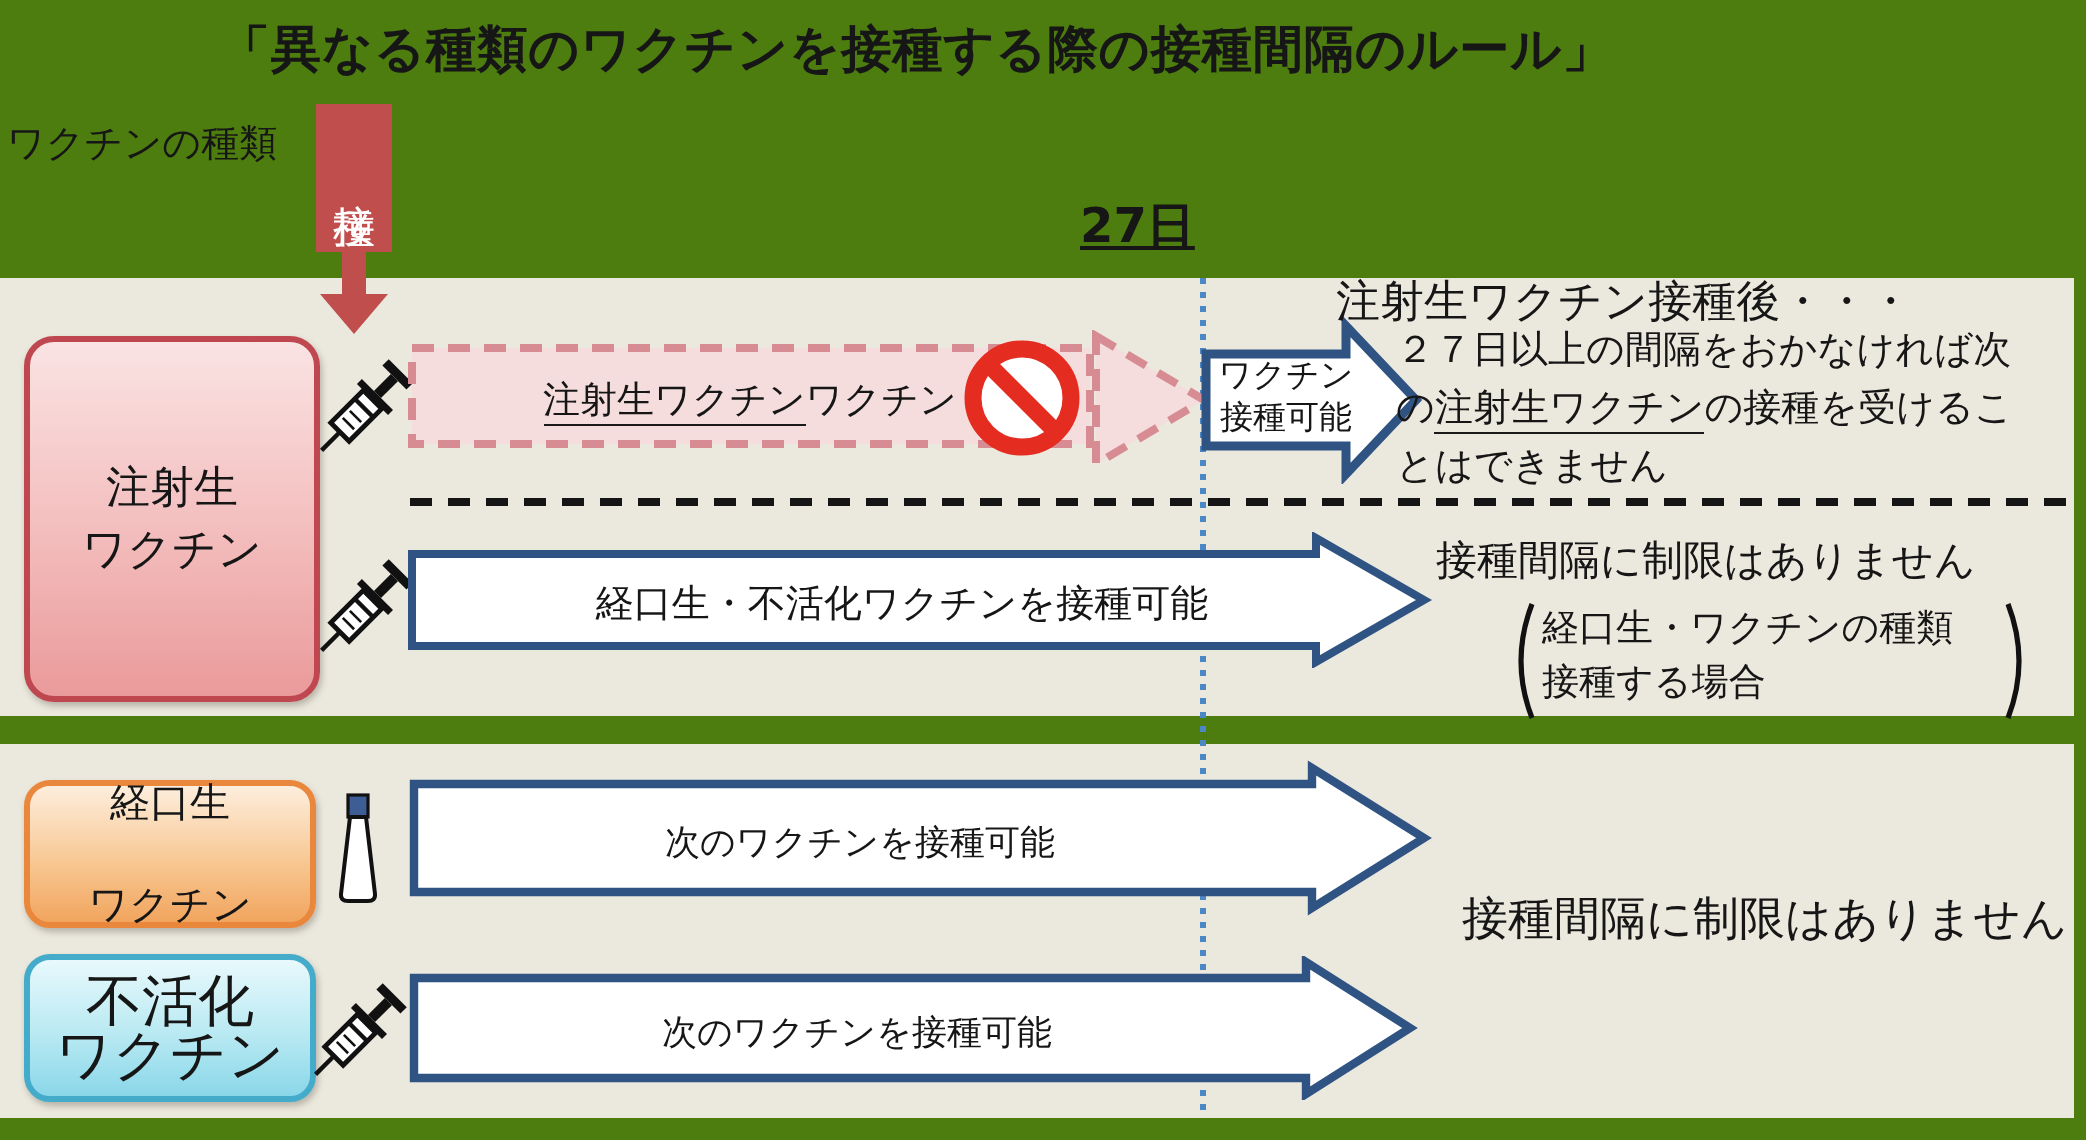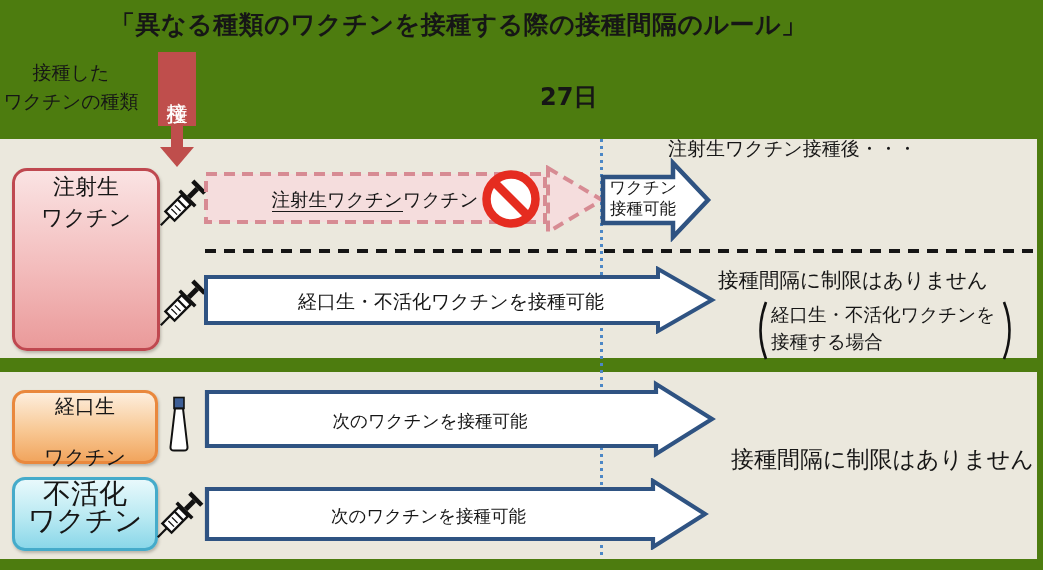--- a/index.html
+++ b/index.html
@@ -17,31 +17,31 @@
     left:158px;top:52px;width:38px;height:74px;background:var(--accent-red,#bf4e4c);
     color:#fff;font-size:21px;display:flex;align-items:center;justify-content:center;
     writing-mode:vertical-rl;text-orientation:upright;letter-spacing:4px;
   }
   .inoc-stem{left:171px;top:126px;width:12px;height:21px;background:var(--accent-red,#bf4e4c);}
   .inoc-head{
     left:160px;top:147px;width:0;height:0;
     border-left:17px solid transparent;border-right:17px solid transparent;
     border-top:20px solid var(--accent-red,#bf4e4c);
   }
-  .interval{left:540px;top:81px;font-size:24px;font-weight:bold;}
+  .interval{left:540px;top:97px;font-size:24px;font-weight:bold;text-decoration:underline;}
   .panel{left:0;width:1037px;background:var(--panel-bg,#ebe8dd);}
   .panel1{top:139px;height:219px;}
   .panel2{top:372px;height:187px;}
   .vline{
     left:600px;top:139px;width:3px;height:420px;
     background:repeating-linear-gradient(180deg,var(--dotted-line-blue,#4c87c6) 0 3px,transparent 3px 7px);
   }
   .vax-box{
     border-radius:15px;text-align:center;box-shadow:1px 2px 3px rgba(90,80,70,.35);
-    display:flex;flex-direction:column;align-items:center;
+    display:flex;flex-direction:column;align-items:center;justify-content:center;
   }
   .box-pink{
     left:12px;top:168px;width:142px;height:177px;border:3px solid var(--pink-box-border,#bf4850);
     background:linear-gradient(180deg,#fae3e3 0%,#f3bcbc 55%,#ea9a9a 100%);
     font-size:22px;line-height:31px;
   }
   .box-orange{
     left:12px;top:390px;width:140px;height:68px;border:3px solid var(--orange-box-border,#e9883d);
     background:linear-gradient(180deg,#fdeedd 0%,#f8c894 55%,#f1a55e 100%);
     font-size:20px;line-height:27px;border-radius:13px;gap:24px;
@@ -49,21 +49,21 @@
   .box-cyan{
     left:12px;top:477px;width:140px;height:68px;border:3px solid var(--cyan-box-border,#45abca);
     background:linear-gradient(180deg,#e8f9fc 0%,#b8e9f2 55%,#8ad7e9 100%);
     font-size:28px;line-height:27px;border-radius:13px;
   }
   .syr{width:64px;height:64px;display:flex;align-items:center;justify-content:center;}
   .syr svg{transform:rotate(-45deg);}
   .banned-text{left:205px;top:187px;width:340px;text-align:center;font-size:18.5px;white-space:nowrap;}
   .u{border-bottom:1.6px solid #1a1a1a;padding-bottom:1px;font-family:Liberation Serif, serif;}
   .small-arrow-text{left:604px;top:177px;width:78px;text-align:center;font-size:16.5px;line-height:21px;white-space:nowrap;}
-  .note-title{left:668px;top:136px;font-size:19px;white-space:nowrap;text-align:center;}
+  .note-title{left:668px;top:136px;font-size:22px;white-space:nowrap;text-align:center;}
   .note-body{left:698px;top:161px;width:316px;font-size:19px;line-height:28.5px;}
   .dash-sep{
     left:205px;top:249px;width:833px;height:4px;
     background:repeating-linear-gradient(90deg,#151515 0 11px,transparent 11px 19px);
   }
   .arrow-label{text-align:center;white-space:nowrap;}
   .lbl-oral-inact{left:205px;top:289px;width:452px;font-size:19px;padding-left:20px;}
   .lbl-next1{left:206px;top:409px;width:448px;font-size:17.5px;}
   .lbl-next2{left:206px;top:504px;width:445px;font-size:17.5px;}
   .no-limit-note{left:718px;top:266px;font-size:20.5px;white-space:nowrap;}
@@ -76,21 +76,20 @@
 
 <div class="stage">
 
   <div class="abs panel panel1"></div>
   <div class="abs panel panel2"></div>
 
   <div class="abs vline"></div>
 
   <div class="abs title">「異なる種類のワクチンを接種する際の接種間隔のルール」</div>
   <div class="abs left-label">
-    <div>接種した</div>
     <div>ワクチンの種類</div>
   </div>
   <div class="abs inoc-box">接種</div>
   <div class="abs inoc-stem"></div>
   <div class="abs inoc-head"></div>
   <div class="abs interval">27日</div>
 
   <div class="abs vax-box box-pink">
     <div>注射生</div>
     <div>ワクチン</div>
@@ -124,20 +123,23 @@
 
   <svg class="abs" style="left:600px;top:158px" width="112" height="84">
     <polygon points="3,19 73,19 73,5 108,42 73,79 73,65 3,65" fill="#ffffff" stroke="#2f5382" stroke-width="4.5"></polygon>
   </svg>
   <div class="abs small-arrow-text">
     <div>ワクチン</div>
     <div>接種可能</div>
   </div>
 
   <div class="abs note-title">注射生ワクチン接種後・・・</div>
+  <div class="abs note-body">
+    <span>２７日以上の間隔をおかなければ次の</span><span class="u">注射生ワクチン</span><span>の接種を受けることはできません</span>
+  </div>
 
   <div class="abs dash-sep"></div>
 
   <div class="abs syr" style="left:150px;top:272px">
     <svg width="62" height="26" viewBox="0 0 62 26">
       <line x1="1" y1="13" x2="14" y2="13" stroke="#111" stroke-width="2.2"></line>
       <rect x="14" y="6.5" width="23" height="13" fill="#fff" stroke="#111" stroke-width="2.4"></rect>
       <line x1="20" y1="9" x2="20" y2="17" stroke="#111" stroke-width="1.3"></line>
       <line x1="25" y1="9" x2="25" y2="17" stroke="#111" stroke-width="1.3"></line>
       <line x1="31" y1="7" x2="31" y2="19" stroke="#111" stroke-width="2.2"></line>
@@ -150,21 +152,21 @@
   <svg class="abs" style="left:203px;top:266px" width="514" height="68">
     <polygon points="3,11 455,11 455,3 509,34 455,65 455,57 3,57" fill="#ffffff" stroke="#2f5382" stroke-width="4"></polygon>
   </svg>
   <div class="abs arrow-label lbl-oral-inact">経口生・不活化ワクチンを接種可能</div>
 
   <div class="abs no-limit-note">接種間隔に制限はありません</div>
   <svg class="abs" style="left:753px;top:299px" width="16" height="62">
     <path d="M13,3 Q2,31.5 13,60" fill="none" stroke="#111" stroke-width="2.6"></path>
   </svg>
   <div class="abs bracket-text">
-    <div>経口生・不活化ワクチンを</div>
+    <div>経口生・ワクチンの種類</div>
     <div>接種する場合</div>
   </div>
   <svg class="abs" style="left:1001px;top:299px" width="16" height="62">
     <path d="M3,3 Q14,31.5 3,60" fill="none" stroke="#111" stroke-width="2.6"></path>
   </svg>
 
   <div class="abs vax-box box-orange">
     <div>経口生</div>
     <div>ワクチン</div>
   </div>

